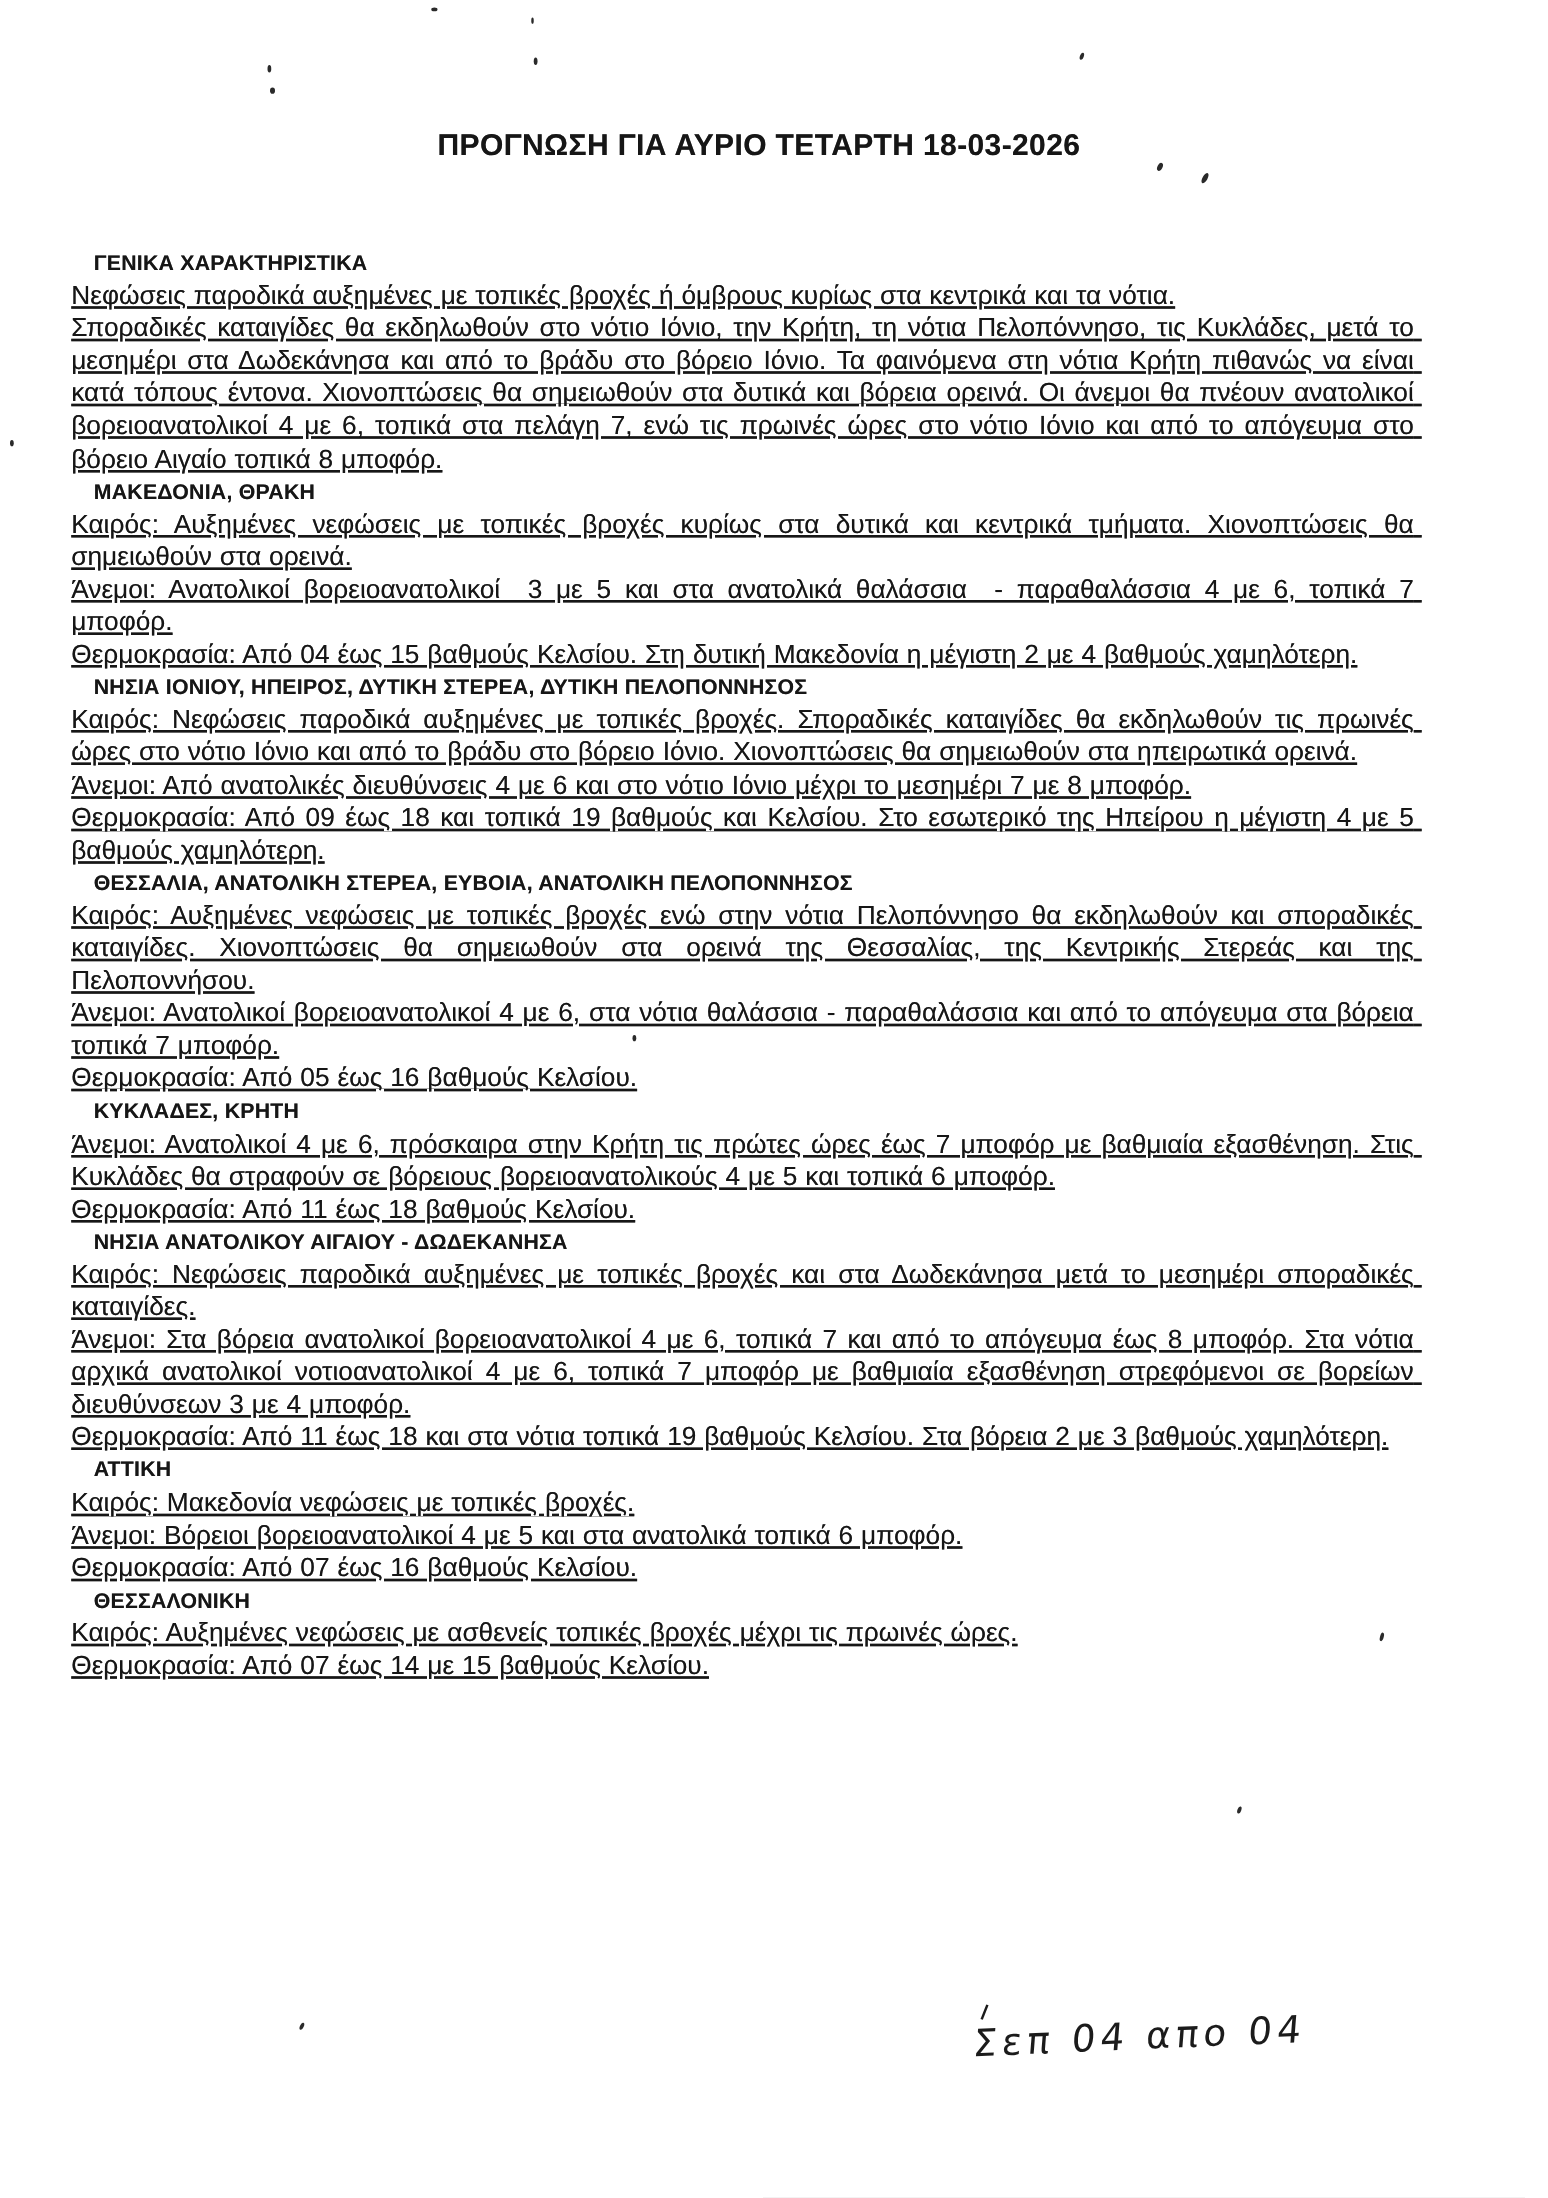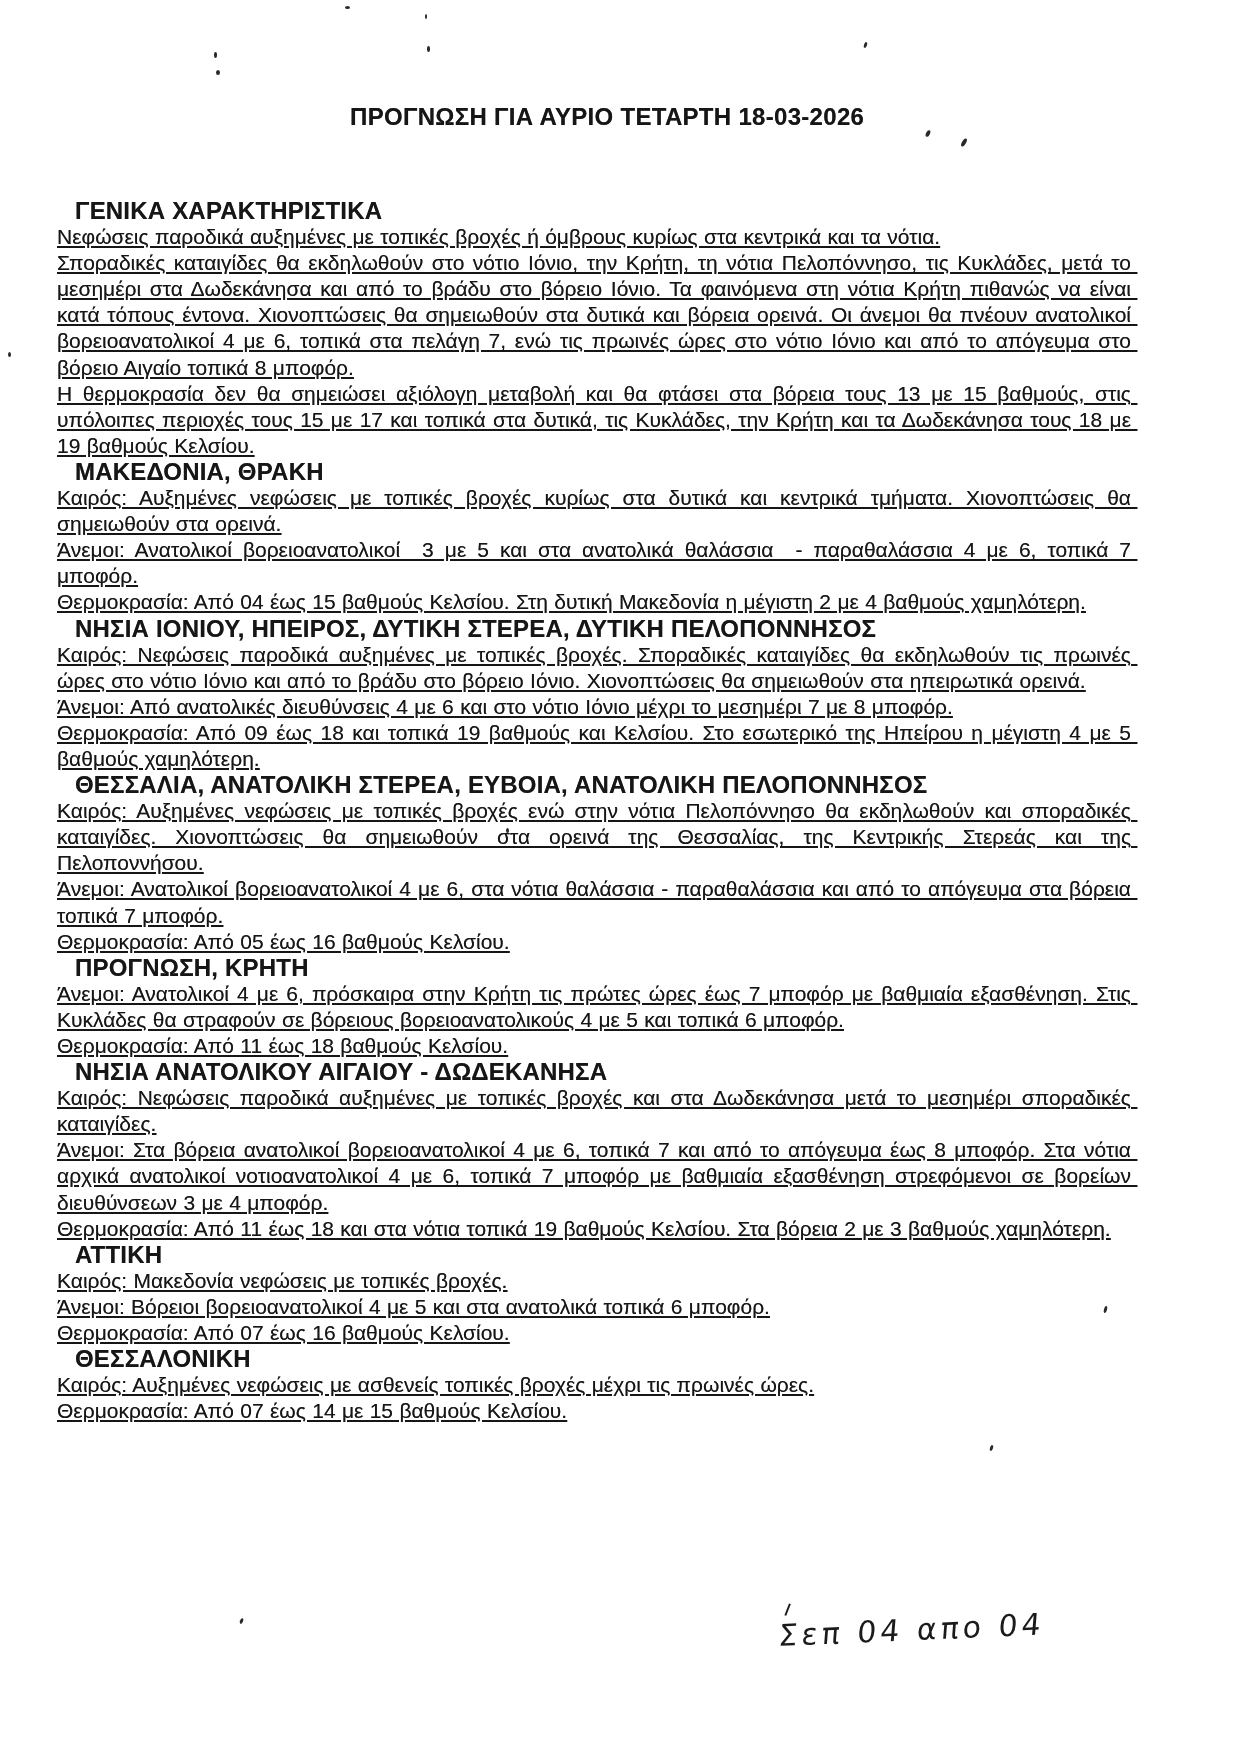--- a/index.html
+++ b/index.html
@@ -23,21 +23,21 @@
   }
   .content {
     position:absolute;
     top:198px; left:57px;
     width:1074px;
     font-size:21px;
     line-height:26.1px;
   }
   .heading {
     font-weight:bold;
-    font-size:24px;
+    font-size:17px;
     padding-left:18px;
     letter-spacing:0.2px;
   }
   .para {
     text-align:justify;
     white-space:pre-wrap;
     word-spacing:0.5px;
     text-decoration:underline;
   }
   .hand-note {
@@ -71,38 +71,37 @@
 
 <div class="page">
 
   <div class="title">ΠΡΟΓΝΩΣΗ ΓΙΑ ΑΥΡΙΟ ΤΕΤΑΡΤΗ 18-03-2026</div>
 
   <div class="content">
 
     <div class="heading">ΓΕΝΙΚΑ ΧΑΡΑΚΤΗΡΙΣΤΙΚΑ</div>
     <div class="para">Νεφώσεις παροδικά αυξημένες με τοπικές βροχές ή όμβρους κυρίως στα κεντρικά και τα νότια.</div>
     <div class="para">Σποραδικές καταιγίδες θα εκδηλωθούν στο νότιο Ιόνιο, την Κρήτη, τη νότια Πελοπόννησο, τις Κυκλάδες, μετά το μεσημέρι στα Δωδεκάνησα και από το βράδυ στο βόρειο Ιόνιο. Τα φαινόμενα στη νότια Κρήτη πιθανώς να είναι κατά τόπους έντονα. Χιονοπτώσεις θα σημειωθούν στα δυτικά και βόρεια ορεινά. Οι άνεμοι θα πνέουν ανατολικοί βορειοανατολικοί 4 με 6, τοπικά στα πελάγη 7, ενώ τις πρωινές ώρες στο νότιο Ιόνιο και από το απόγευμα στο βόρειο Αιγαίο τοπικά 8 μποφόρ.</div>
-    <div class="para">Η θερμοκρασία δεν θα σημειώσει αξιόλογη μεταβολή και θα φτάσει στα βόρεια τους 13 με 15 βαθμούς, στις υπόλοιπες περιοχές τους 15 με 17 και τοπικά στα δυτικά, τις Κυκλάδες, την Κρήτη και τα Δωδεκάνησα τους 18 με 19 βαθμούς Κελσίου.</div>
 
     <div class="heading">ΜΑΚΕΔΟΝΙΑ, ΘΡΑΚΗ</div>
     <div class="para">Καιρός: Αυξημένες νεφώσεις με τοπικές βροχές κυρίως στα δυτικά και κεντρικά τμήματα. Χιονοπτώσεις θα σημειωθούν στα ορεινά.</div>
     <div class="para">Άνεμοι: Ανατολικοί βορειοανατολικοί  3 με 5 και στα ανατολικά θαλάσσια  - παραθαλάσσια 4 με 6, τοπικά 7 μποφόρ.</div>
     <div class="para">Θερμοκρασία: Από 04 έως 15 βαθμούς Κελσίου. Στη δυτική Μακεδονία η μέγιστη 2 με 4 βαθμούς χαμηλότερη.</div>
 
     <div class="heading">ΝΗΣΙΑ ΙΟΝΙΟΥ, ΗΠΕΙΡΟΣ, ΔΥΤΙΚΗ ΣΤΕΡΕΑ, ΔΥΤΙΚΗ ΠΕΛΟΠΟΝΝΗΣΟΣ</div>
     <div class="para">Καιρός: Νεφώσεις παροδικά αυξημένες με τοπικές βροχές. Σποραδικές καταιγίδες θα εκδηλωθούν τις πρωινές ώρες στο νότιο Ιόνιο και από το βράδυ στο βόρειο Ιόνιο. Χιονοπτώσεις θα σημειωθούν στα ηπειρωτικά ορεινά.</div>
     <div class="para">Άνεμοι: Από ανατολικές διευθύνσεις 4 με 6 και στο νότιο Ιόνιο μέχρι το μεσημέρι 7 με 8 μποφόρ.</div>
     <div class="para">Θερμοκρασία: Από 09 έως 18 και τοπικά 19 βαθμούς και Κελσίου. Στο εσωτερικό της Ηπείρου η μέγιστη 4 με 5 βαθμούς χαμηλότερη.</div>
 
     <div class="heading">ΘΕΣΣΑΛΙΑ, ΑΝΑΤΟΛΙΚΗ ΣΤΕΡΕΑ, ΕΥΒΟΙΑ, ΑΝΑΤΟΛΙΚΗ ΠΕΛΟΠΟΝΝΗΣΟΣ</div>
     <div class="para">Καιρός: Αυξημένες νεφώσεις με τοπικές βροχές ενώ στην νότια Πελοπόννησο θα εκδηλωθούν και σποραδικές καταιγίδες. Χιονοπτώσεις θα σημειωθούν στα ορεινά της Θεσσαλίας, της Κεντρικής Στερεάς και της Πελοποννήσου.</div>
     <div class="para">Άνεμοι: Ανατολικοί βορειοανατολικοί 4 με 6, στα νότια θαλάσσια - παραθαλάσσια και από το απόγευμα στα βόρεια τοπικά 7 μποφόρ.</div>
     <div class="para">Θερμοκρασία: Από 05 έως 16 βαθμούς Κελσίου.</div>
 
-    <div class="heading">ΠΡΟΓΝΩΣΗ, ΚΡΗΤΗ</div>
+    <div class="heading">ΚΥΚΛΑΔΕΣ, ΚΡΗΤΗ</div>
     <div class="para">Άνεμοι: Ανατολικοί 4 με 6, πρόσκαιρα στην Κρήτη τις πρώτες ώρες έως 7 μποφόρ με βαθμιαία εξασθένηση. Στις Κυκλάδες θα στραφούν σε βόρειους βορειοανατολικούς 4 με 5 και τοπικά 6 μποφόρ.</div>
     <div class="para">Θερμοκρασία: Από 11 έως 18 βαθμούς Κελσίου.</div>
 
     <div class="heading">ΝΗΣΙΑ ΑΝΑΤΟΛΙΚΟΥ ΑΙΓΑΙΟΥ - ΔΩΔΕΚΑΝΗΣΑ</div>
     <div class="para">Καιρός: Νεφώσεις παροδικά αυξημένες με τοπικές βροχές και στα Δωδεκάνησα μετά το μεσημέρι σποραδικές καταιγίδες.</div>
     <div class="para">Άνεμοι: Στα βόρεια ανατολικοί βορειοανατολικοί 4 με 6, τοπικά 7 και από το απόγευμα έως 8 μποφόρ. Στα νότια αρχικά ανατολικοί νοτιοανατολικοί 4 με 6, τοπικά 7 μποφόρ με βαθμιαία εξασθένηση στρεφόμενοι σε βορείων διευθύνσεων 3 με 4 μποφόρ.</div>
     <div class="para">Θερμοκρασία: Από 11 έως 18 και στα νότια τοπικά 19 βαθμούς Κελσίου. Στα βόρεια 2 με 3 βαθμούς χαμηλότερη.</div>
 
     <div class="heading">ΑΤΤΙΚΗ</div>
     <div class="para">Καιρός: Μακεδονία νεφώσεις με τοπικές βροχές.</div>

